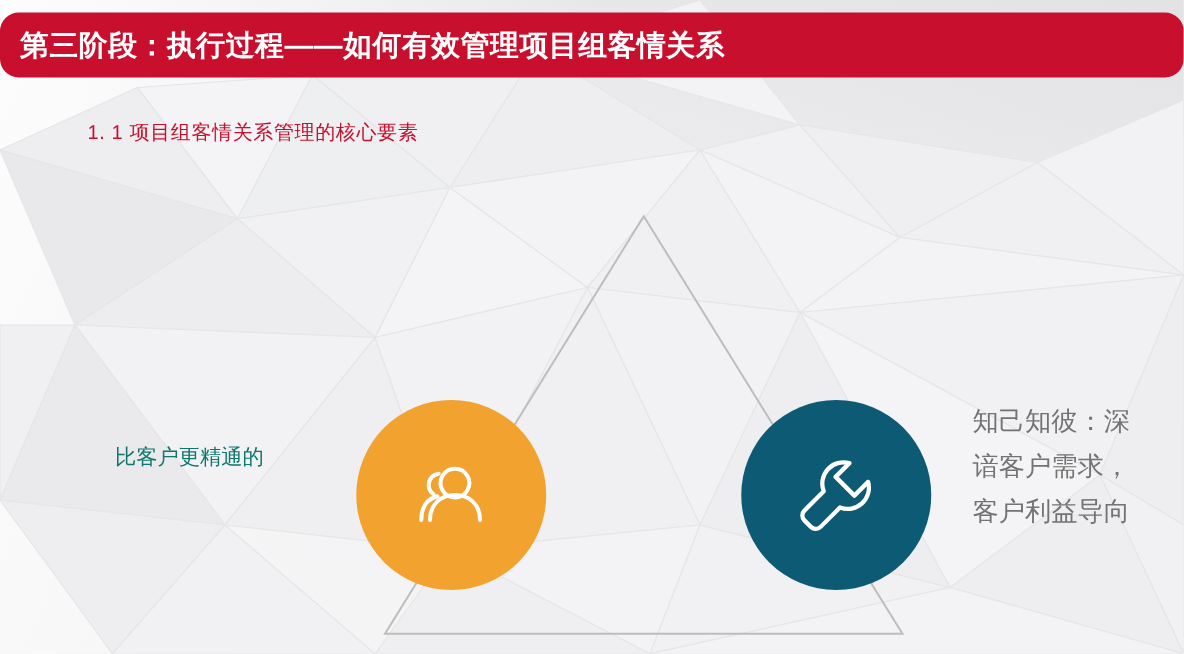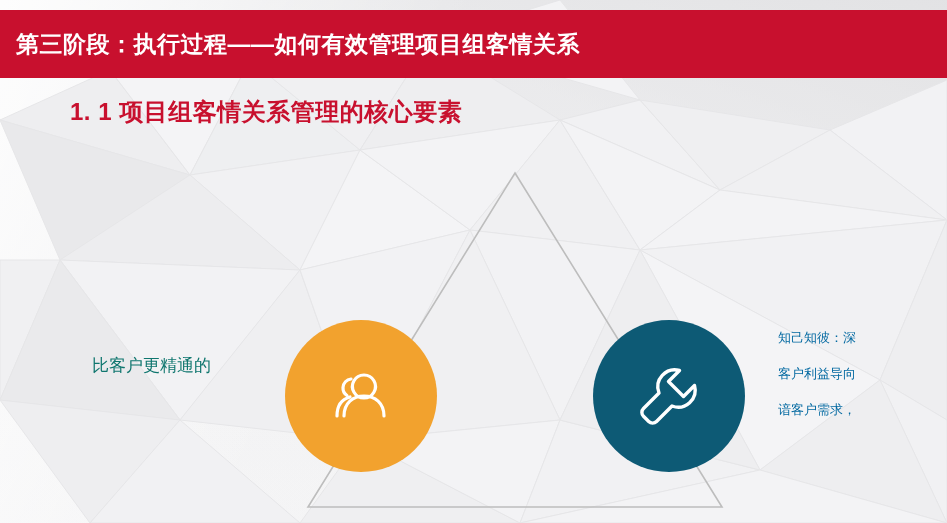--- a/index.html
+++ b/index.html
@@ -35,41 +35,42 @@
     width: 947px;
     height: 523px;
     display: block;
   }
   
   .title-bar {
     position: absolute;
     left: 0;
     top: 10px;
     width: 947px;
-    height: 68px;
+    height: 52px;
     background: #c8102e;
     display: flex;
     align-items: center;
+    border-radius: 15px;
   }
   .title-bar .title-text {
     color: #ffffff;
     font-size: 23px;
     font-weight: bold;
     letter-spacing: 0.5px;
     padding-left: 16px;
     white-space: nowrap;
   }
   
   .subtitle {
     position: absolute;
     left: 70px;
     top: 96px;
     color: #c8102e;
-    font-size: 24px;
-    font-weight: bold;
+    font-size: 16px;
+    font-weight: normal;
     letter-spacing: 0.5px;
   }
   
   .triangle {
     position: absolute;
     left: 300px;
     top: 165px;
     width: 430px;
     height: 350px;
   }
@@ -105,22 +106,22 @@
     width: 185px;
     color: #0f766e;
     font-size: 17px;
     line-height: 36px;
   }
   .text-right {
     position: absolute;
     left: 778px;
     top: 320px;
     width: 160px;
-    color: #0369a1;
-    font-size: 13px;
+    color: #737373;
+    font-size: 21px;
     line-height: 36px;
   }
   .line { display: block; white-space: nowrap; }
 </style>
 </head>
 <body>
 
 <div class="slide">
 
   <div class="bg-poly">
@@ -197,17 +198,17 @@
       </g>
     </svg>
   </div>
 
   <div class="text-left">
     <span class="line">比客户更精通的</span>
   </div>
 
   <div class="text-right">
     <span class="line">知己知彼：深</span>
+    <span class="line">谙客户需求，</span>
     <span class="line">客户利益导向</span>
-    <span class="line">谙客户需求，</span>
   </div>
 
 </div>
 
 </body></html>

